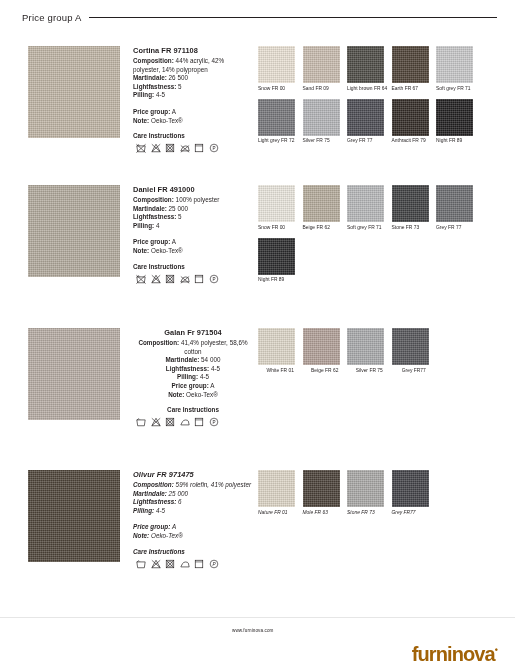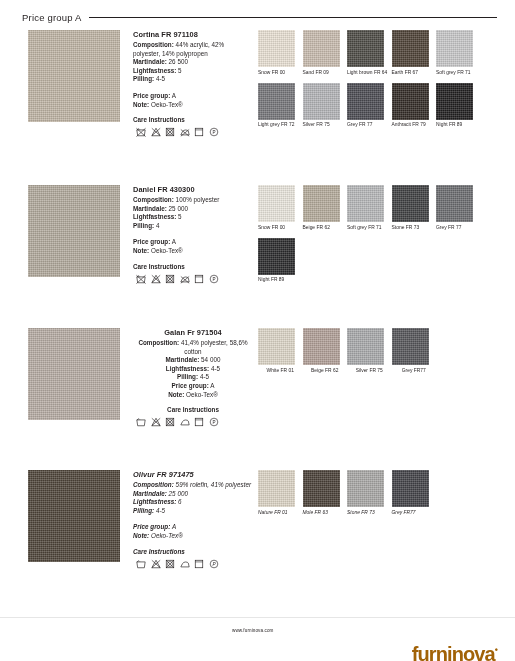--- a/index.html
+++ b/index.html
@@ -61,21 +61,21 @@
 <body>
 
 <div class="page">
 
   <div class="header">
     <span class="header-title">Price group A</span>
     <span class="header-rule"></span>
   </div>
 
   <div id="products-root">
-      <div class="product" style="top: 30px;">
+      <div class="product" style="top: 46px;">
         <div class="main-swatch fabric-tex" style="background: rgb(192, 181, 165);"></div>
         <div class="info">
           <div class="name">Cortina FR 971108</div>
           <div class="line"><b>Composition:</b> <span>44% acrylic, 42% polyester, 14% polypropen</span></div>
           <div class="line"><b>Martindale:</b> <span>26 500</span></div>
           <div class="line"><b>Lightfastness:</b> <span>5</span></div>
           <div class="line"><b>Pilling:</b> <span>4-5</span></div>
           <div class="gap"></div>
           <div class="line"><b>Price group:</b> <span>A</span></div>
           <div class="line"><b>Note:</b> <span>Oeko-Tex®</span></div>
@@ -160,21 +160,21 @@
           </div>
           <div class="swatch-cell">
             <div class="swatch fabric-tex" style="background:#211f20"></div>
             <div class="swatch-label">Night FR 89</div>
           </div>
         </div>
       </div>
       <div class="product" style="top: 185px;">
         <div class="main-swatch fabric-tex" style="background: rgb(178, 170, 157);"></div>
         <div class="info">
-          <div class="name">Daniel FR 430300</div>
+          <div class="name">Daniel FR 491000</div>
           <div class="line"><b>Composition:</b> <span>100% polyester</span></div>
           <div class="line"><b>Martindale:</b> <span>25 000</span></div>
           <div class="line"><b>Lightfastness:</b> <span>5</span></div>
           <div class="line"><b>Pilling:</b> <span>4</span></div>
           <div class="gap"></div>
           <div class="line"><b>Price group:</b> <span>A</span></div>
           <div class="line"><b>Note:</b> <span>Oeko-Tex®</span></div>
           <div class="care-title">Care Instructions</div>
           <div class="care-icons">
             <span>

